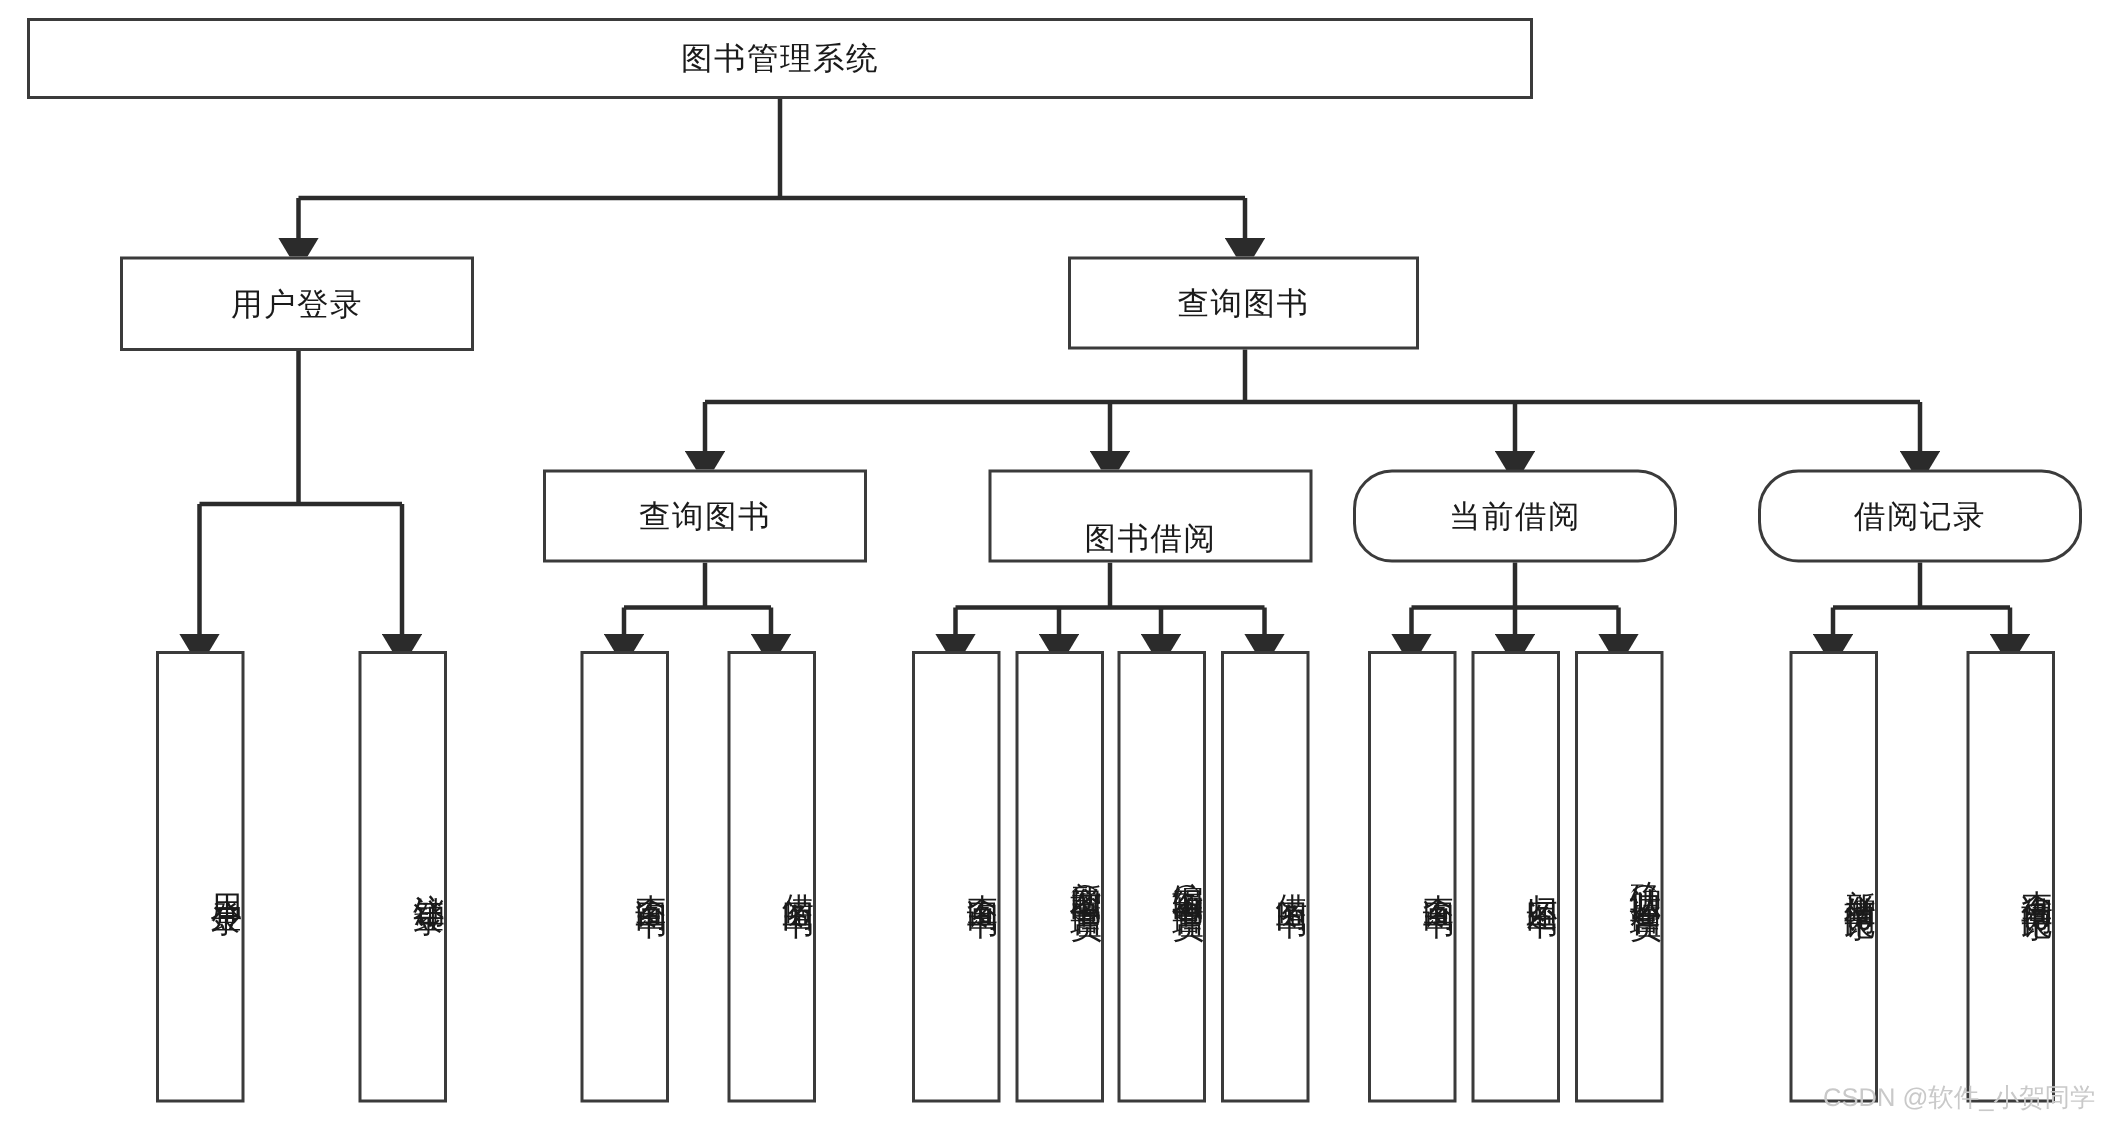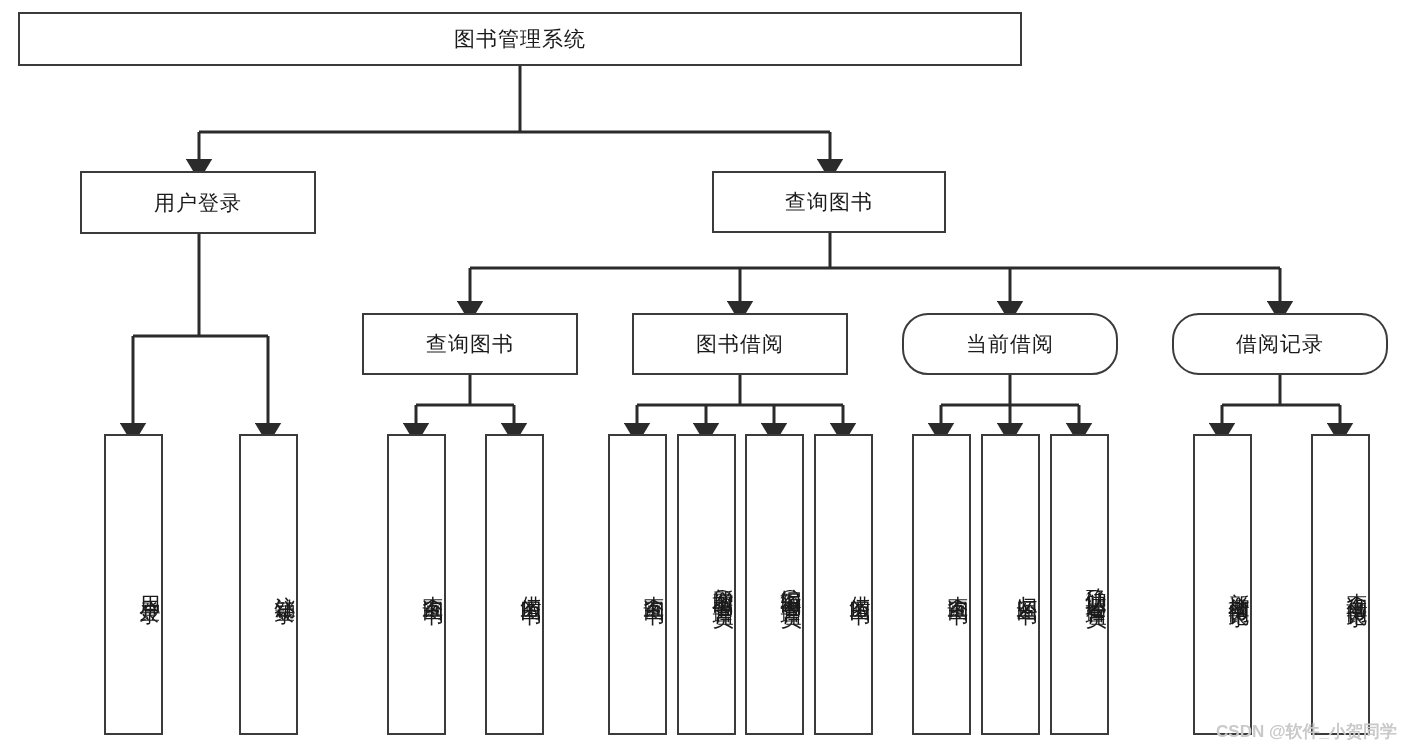--- a/index.html
+++ b/index.html
@@ -57,21 +57,20 @@
     white-space: nowrap;
   }
   .watermark {
     position: absolute;
     right: 8px;
     bottom: 4px;
     font-size: 17px;
     color: #c9c9c9;
     white-space: nowrap;
     font-family: "Liberation Sans", "DejaVu Sans", sans-serif;
-    font-weight: bold;
   }
 </style>
 </head>
 <body>
 
 <div id="diagram-root">
 
   <svg class="connectors" viewBox="0 0 1405 747" xmlns="http://www.w3.org/2000/svg">
     <defs>
       <marker id="arrowhead" markerWidth="9" markerHeight="9" refX="1.5" refY="4.5" orient="auto" markerUnits="strokeWidth">
@@ -129,21 +128,21 @@
   <div class="node horizontal" style="left:80px; top:171px; width:236px; height:63px;">
     <span>用户登录</span>
   </div>
   <div class="node horizontal" style="left:712px; top:171px; width:234px; height:62px;">
     <span>查询图书</span>
   </div>
 
   <div class="node horizontal" style="left:362px; top:313px; width:216px; height:62px;">
     <span>查询图书</span>
   </div>
-  <div class="node horizontal" style="left:632px; top:313px; width:216px; height:62px;">
+  <div class="node horizontal" style="left:659px; top:313px; width:216px; height:62px;align-items:flex-end;">
     <span>图书借阅</span>
   </div>
   <div class="node horizontal" style="left:902px; top:313px; width:216px; height:62px;border-radius:26px;">
     <span>当前借阅</span>
   </div>
   <div class="node horizontal" style="left:1172px; top:313px; width:216px; height:62px;border-radius:27px;">
     <span>借阅记录</span>
   </div>
 
   <div class="node vertical" style="left:104px; top:434px; width:59px; height:301px;">

